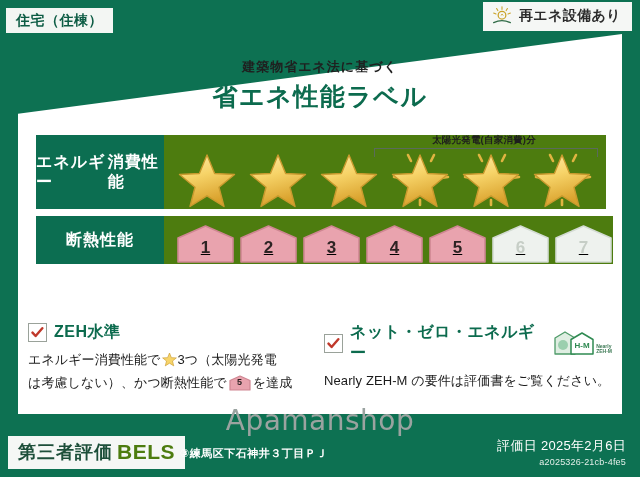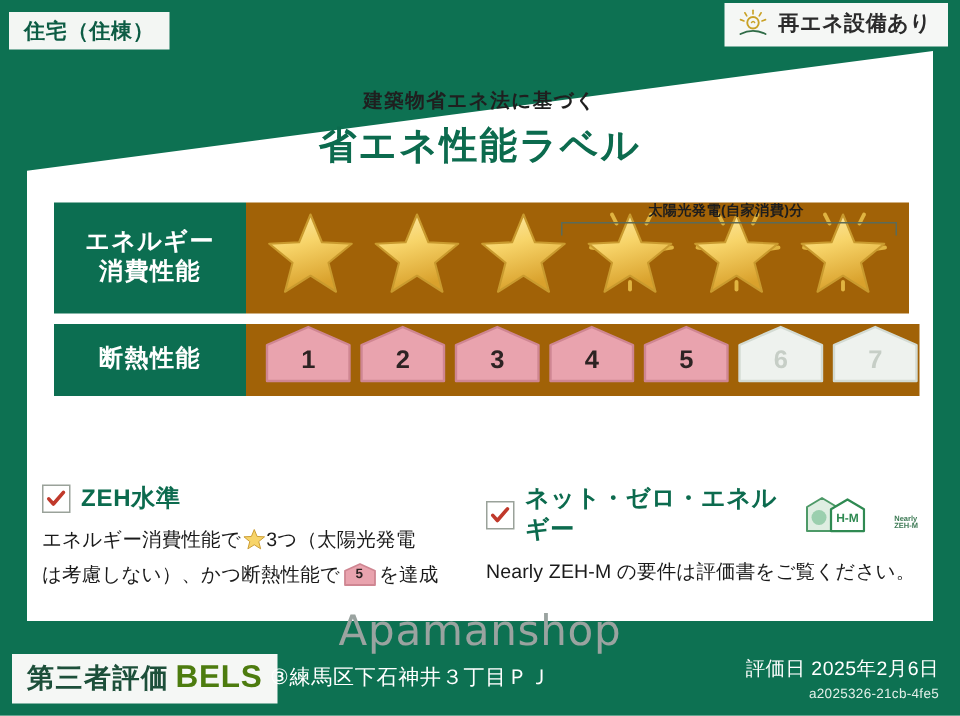--- a/index.html
+++ b/index.html
@@ -62,28 +62,28 @@
   }
   .title-main{
     font-size:25px;font-weight:bold;color:#0c6b4e;letter-spacing:1.5px;
   }
 
   
   .rows{position:absolute;left:36px;top:135px;width:570px;z-index:8;}
   .row{display:flex;align-items:stretch;margin-bottom:7px;position:relative;}
   .row-label{
     width:128px;min-height:74px;background:#0c6e51;color:#fff;
-    display:flex;flex-direction:column;align-items:center;justify-content:center;
+    display:flex;flex-direction:row;align-items:center;justify-content:center;
     font-size:16px;font-weight:bold;letter-spacing:1px;line-height:1.25;
     flex:0 0 128px;
   }
   .row-label.short{min-height:48px;}
   .row-body{
-    flex:1;background:#a16207;position:relative;
-    display:flex;align-items:flex-start;
+    flex:1;background:#4d7c0f;position:relative;
+    display:flex;align-items:flex-end;text-decoration:underline;
   }
 
   
   .stars{display:flex;align-items:center;gap:3px;padding-left:10px;}
   .star-cell{position:relative;width:68px;height:62px;}
   .star-svg{position:absolute;left:3px;top:6px;width:60px;height:56px;}
   .shine{position:absolute;left:0;top:0;width:68px;height:62px;}
 
   
   .solar-note{
@@ -129,21 +129,21 @@
     display:inline-block;vertical-align:-4px;margin:0 2px;position:relative;
     width:22px;height:16px;
   }
   .mini-house svg{position:absolute;left:0;top:0;width:22px;height:16px;}
   .mini-house b{
     position:absolute;left:0;top:0;width:22px;height:16px;
     display:flex;align-items:flex-end;justify-content:center;
     font-size:9px;color:#2d2323;padding-bottom:1px;box-sizing:border-box;
   }
   .zeh-logo{
-    display:inline-flex;align-items:flex-end;gap:19px;margin-left:4px;
+    display:inline-flex;align-items:flex-end;gap:2px;margin-left:4px;
     vertical-align:-6px;
   }
   .zeh-logo svg{width:40px;height:26px;display:block;}
   .zeh-logo .zl-txt{
     font-size:5px;line-height:1.05;color:#3d7a55;font-weight:bold;
     padding-bottom:2px;text-align:left;white-space:nowrap;
   }
 
   
   .watermark{
@@ -155,21 +155,21 @@
   
   .bels{
     position:absolute;left:8px;bottom:8px;
     background:#f5f7f5;padding:4px 10px 5px 10px;
     display:flex;align-items:flex-start;gap:4px;z-index:9;
   }
   .bels .t1{font-size:18px;font-weight:bold;color:#1d4f3a;letter-spacing:1px;}
   .bels .t2{font-size:21px;font-weight:bold;color:#4d7c0f;letter-spacing:0.5px;}
   .addr{
     position:absolute;left:180px;bottom:16px;color:#ffffff;
-    font-size:14px;font-weight:normal;letter-spacing:0.5px;z-index:9;
+    font-size:11px;font-weight:bold;letter-spacing:0.5px;z-index:9;
   }
   .meta{
     position:absolute;right:14px;bottom:10px;text-align:right;z-index:9;
   }
   .meta .d{font-size:13px;font-weight:normal;color:#fff;letter-spacing:0.3px;}
   .meta .id{font-size:9px;color:#e3efe9;letter-spacing:0.2px;margin-top:2px;}
 </style>
 </head>
 <body>
 

